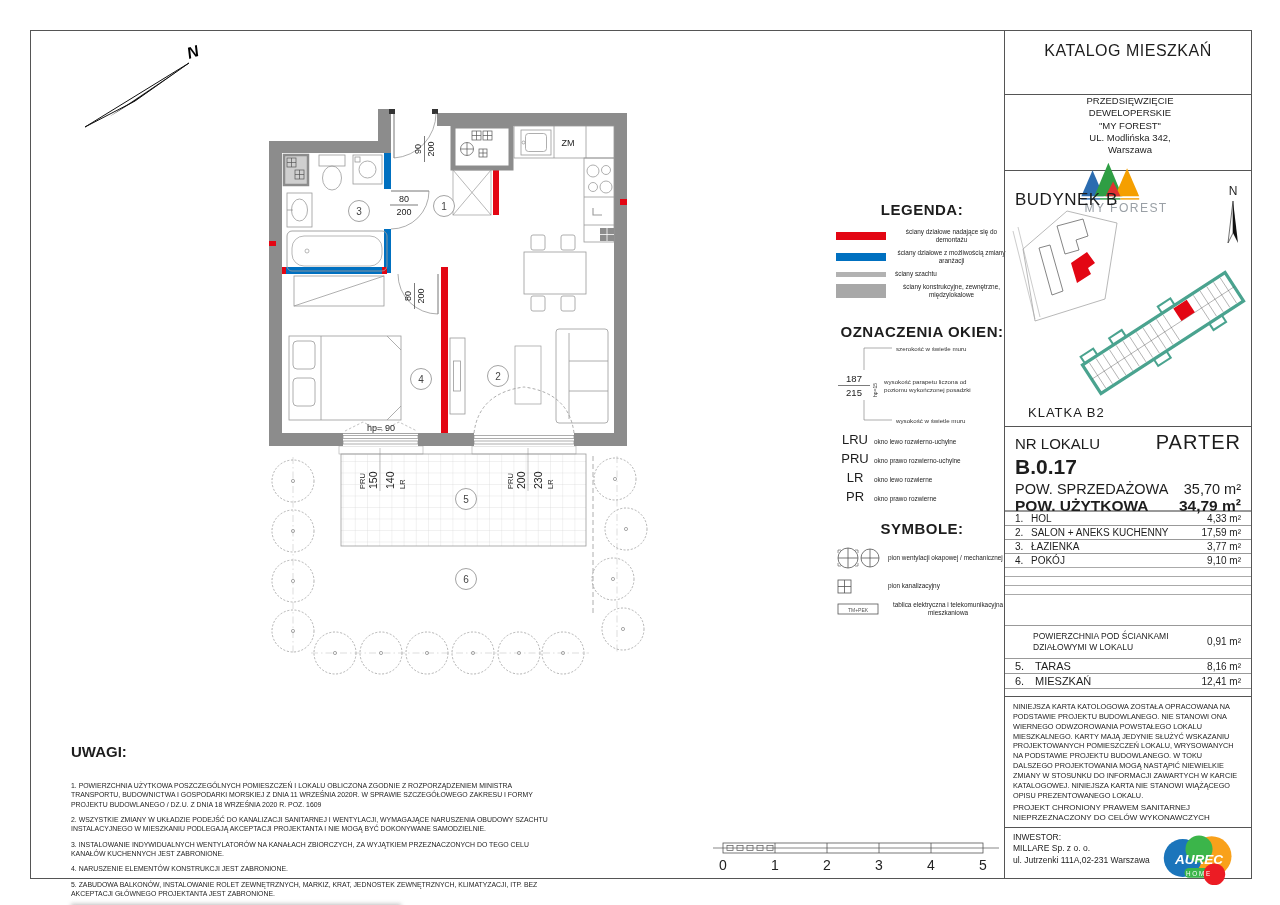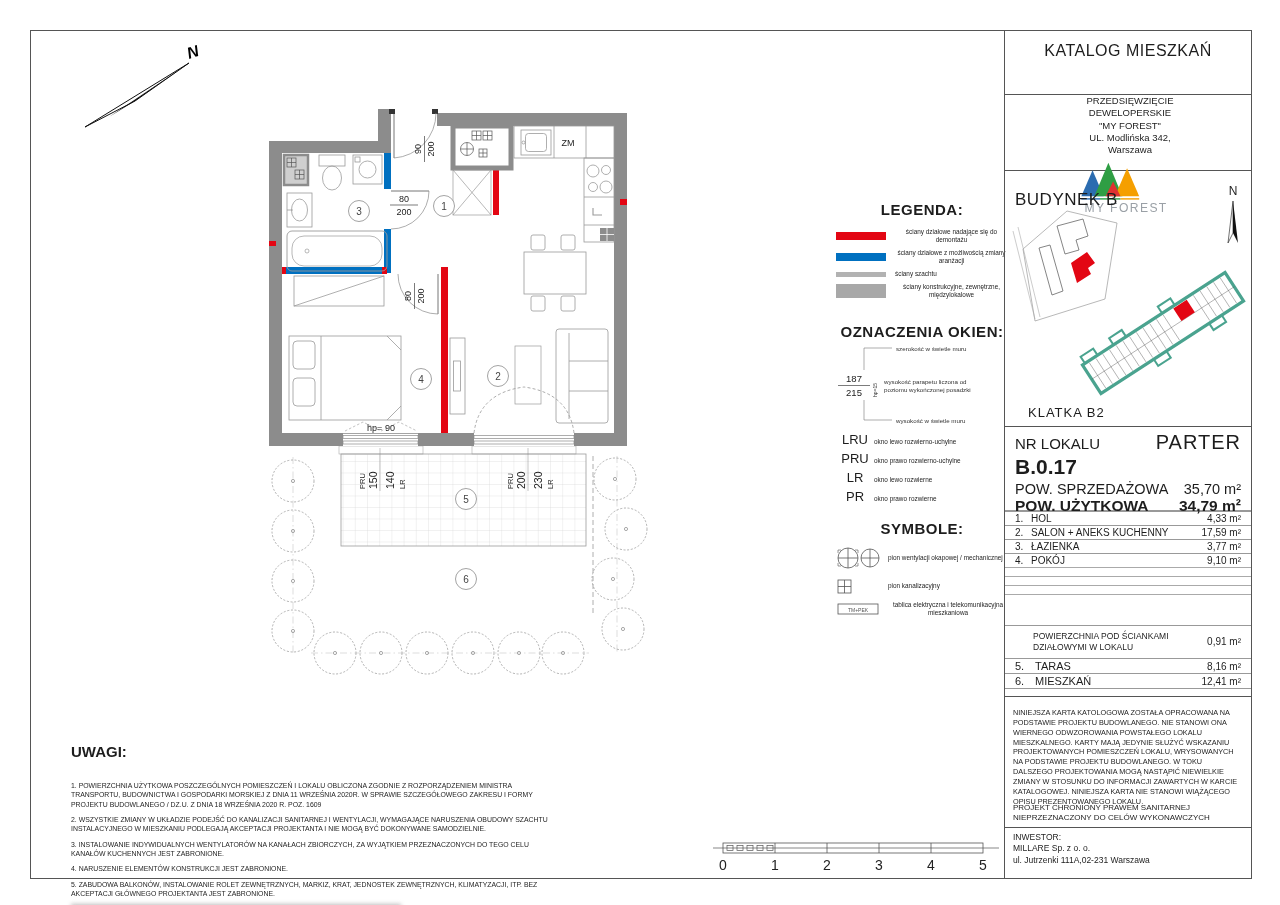--- a/index.html
+++ b/index.html
@@ -32,21 +32,21 @@
   .r-name{flex:1;}
   .r-area{text-align:center;}
   .r-empty{height:8px;border-top:1px solid #aaa;}
   .r-gap{height:30px;border-top:1px solid #aaa;}
   .part-row{border-top:1px solid #999;display:flex;align-items:center;padding:2px 10px 2px 28px;height:28px;font-size:8.5px;line-height:1.25;}
   .part-lbl{flex:1;}
   .part-val{font-size:10px;white-space:nowrap;padding-left:23px;}
   .out-row{border-top:1px solid #999;display:flex;padding:1px 10px;height:12px;font-size:11px;align-items:center;}
   .out-row:last-of-type{border-bottom:1px solid #999;}
   .spacer7{height:7px;}
-  .sec-disc{border-top:1px solid #555;height:104px;box-sizing:border-box;padding:11px 8px;}
+  .sec-disc{border-top:1px solid #555;height:104px;box-sizing:border-box;padding:5px 8px;}
   .disc-text{font-size:7.3px;line-height:1.35;text-align:left;}
   .sec-copy{height:28px;box-sizing:border-box;padding:3px 8px;font-size:8px;line-height:1.3;border-bottom:1px solid #555;}
   .sec-inv{height:58px;box-sizing:border-box;padding:4px 8px;font-size:8.5px;line-height:1.35;position:relative;}
   .inv-logo{position:absolute;right:6px;top:2px;}
   
   .legend-col{position:absolute;left:805px;top:170px;width:172px;text-align:center;}
   .lg-title{font-size:15px;font-weight:bold;letter-spacing:.5px;}
   .lg-items{margin-top:10px;}
   .lg-row{display:flex;align-items:center;margin-bottom:5px;}
   .lg-swatch{width:50px;margin-right:9px;flex:none;}
@@ -602,16 +602,27 @@
 
     <div class="sec-copy">
       <div>PROJEKT CHRONIONY PRAWEM SANITARNEJ</div>
       <div>NIEPRZEZNACZONY DO CELÓW WYKONAWCZYCH</div>
     </div>
 
     <div class="sec-inv">
       <div>INWESTOR:</div>
       <div>MILLARE Sp. z o. o.</div>
       <div>ul. Jutrzenki 111A,02-231 Warszawa</div>
+      <div class="inv-logo">
+        <svg width="92" height="56" viewBox="0 0 92 62">
+          <circle cx="60" cy="29" r="22" fill="#f9a11b"></circle>
+          <circle cx="28" cy="31" r="21" fill="#1b75bb"></circle>
+          <circle cx="46" cy="21" r="15" fill="#3bb54a"></circle>
+          <rect x="30" y="42" width="32" height="11" rx="5" fill="#3bb54a"></rect>
+          <circle cx="63" cy="49" r="12" fill="#ec1c24"></circle>
+          <text x="46" y="38" font-size="15" font-weight="bold" font-style="italic" fill="#fff" text-anchor="middle">AUREC</text>
+          <text x="46" y="51" font-size="7" fill="#fff" text-anchor="middle" letter-spacing="2">HOME</text>
+        </svg>
+      </div>
     </div>
 
   </div>
 </div>
 
 </body></html>

